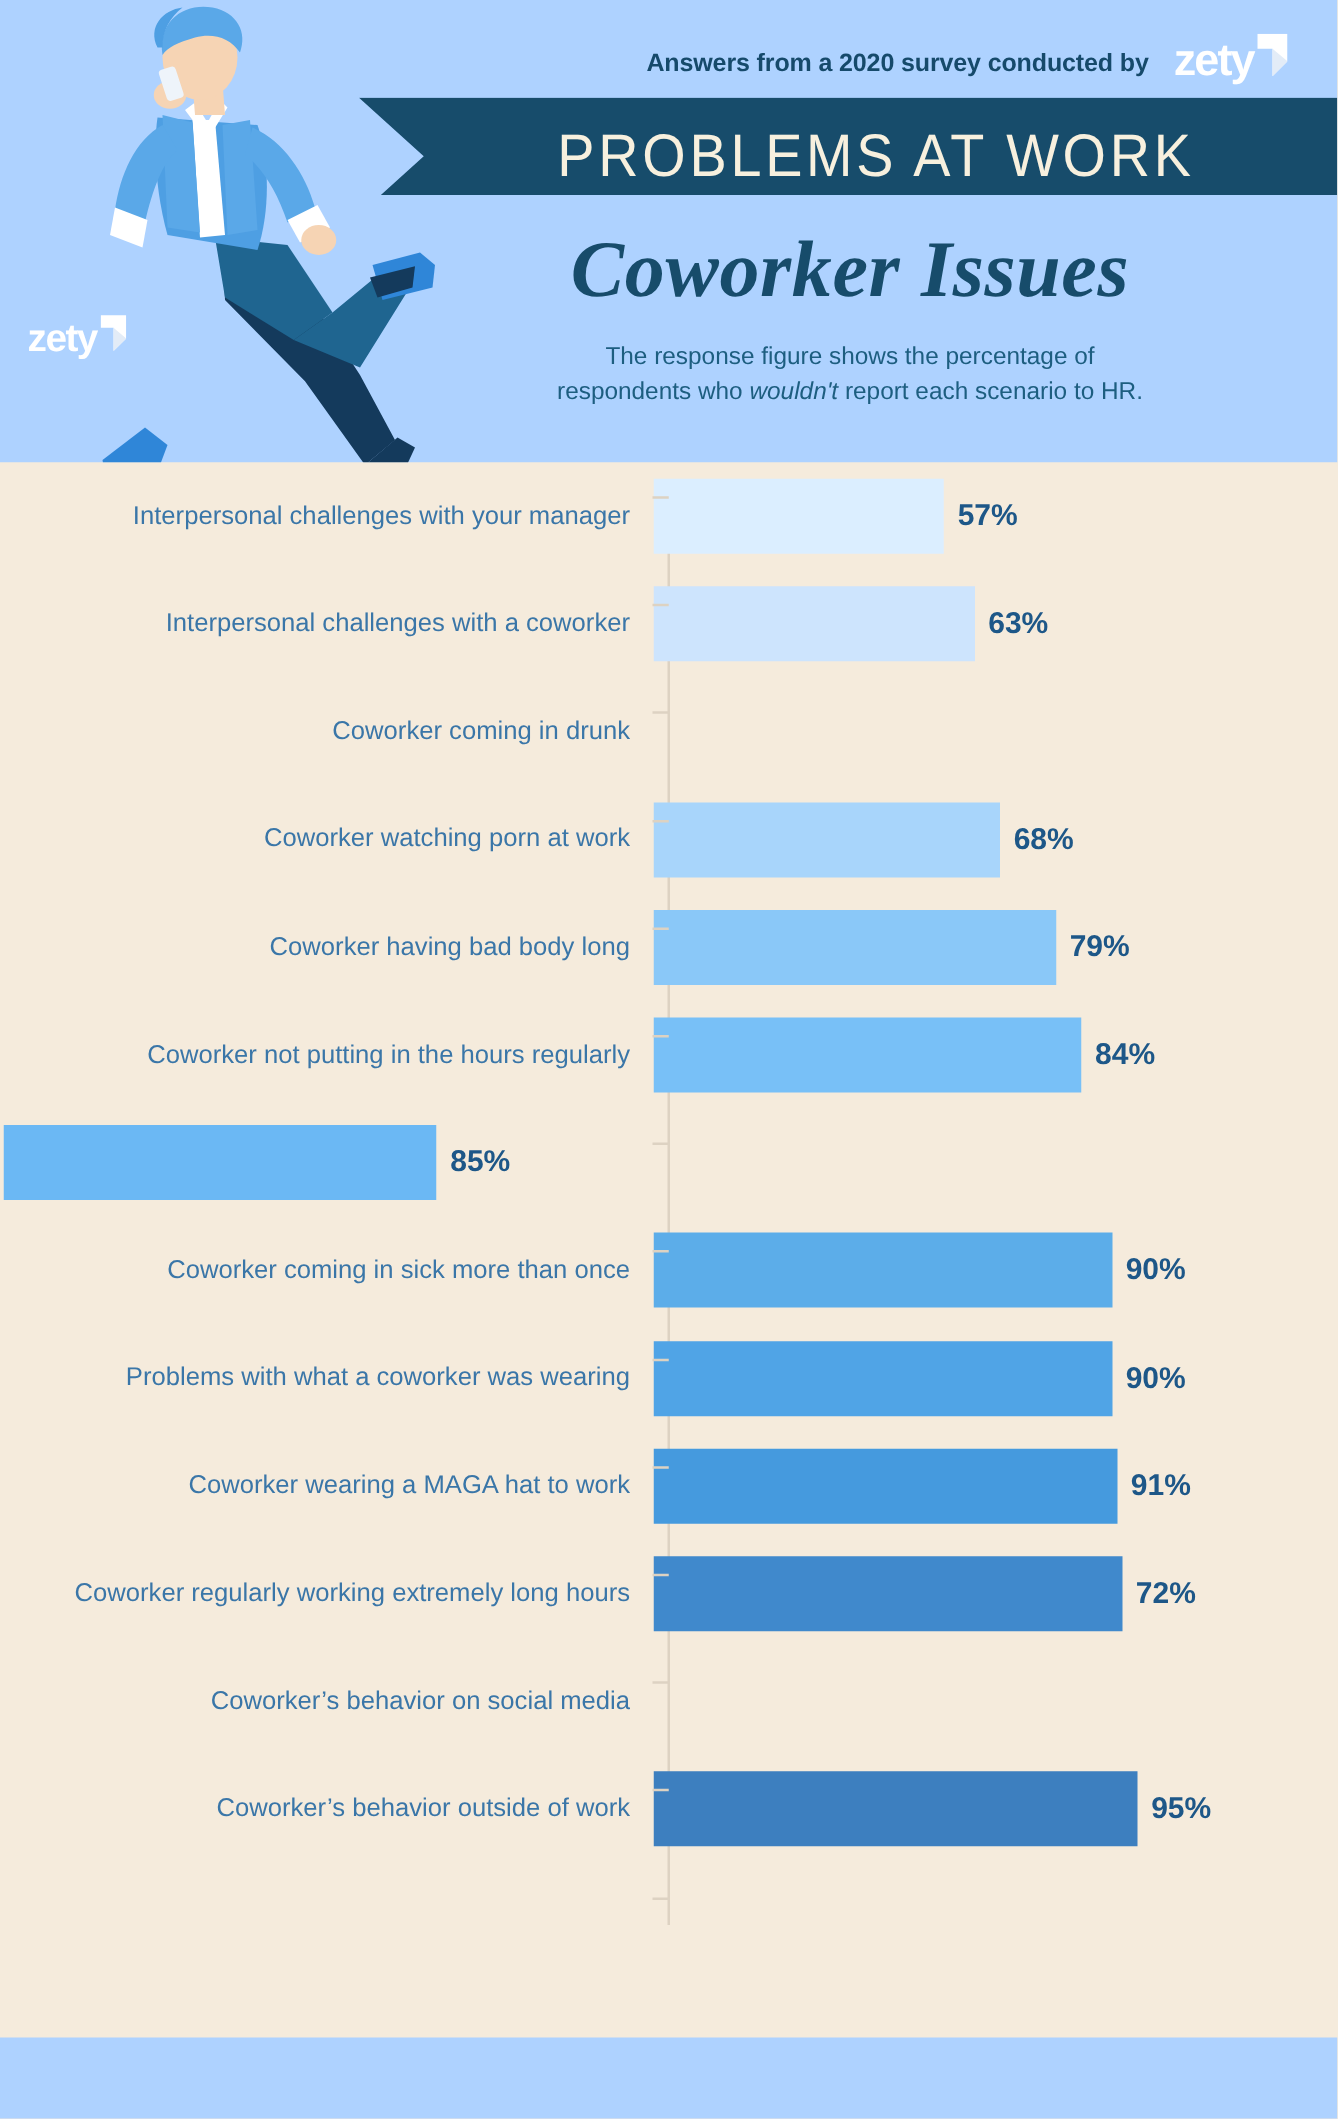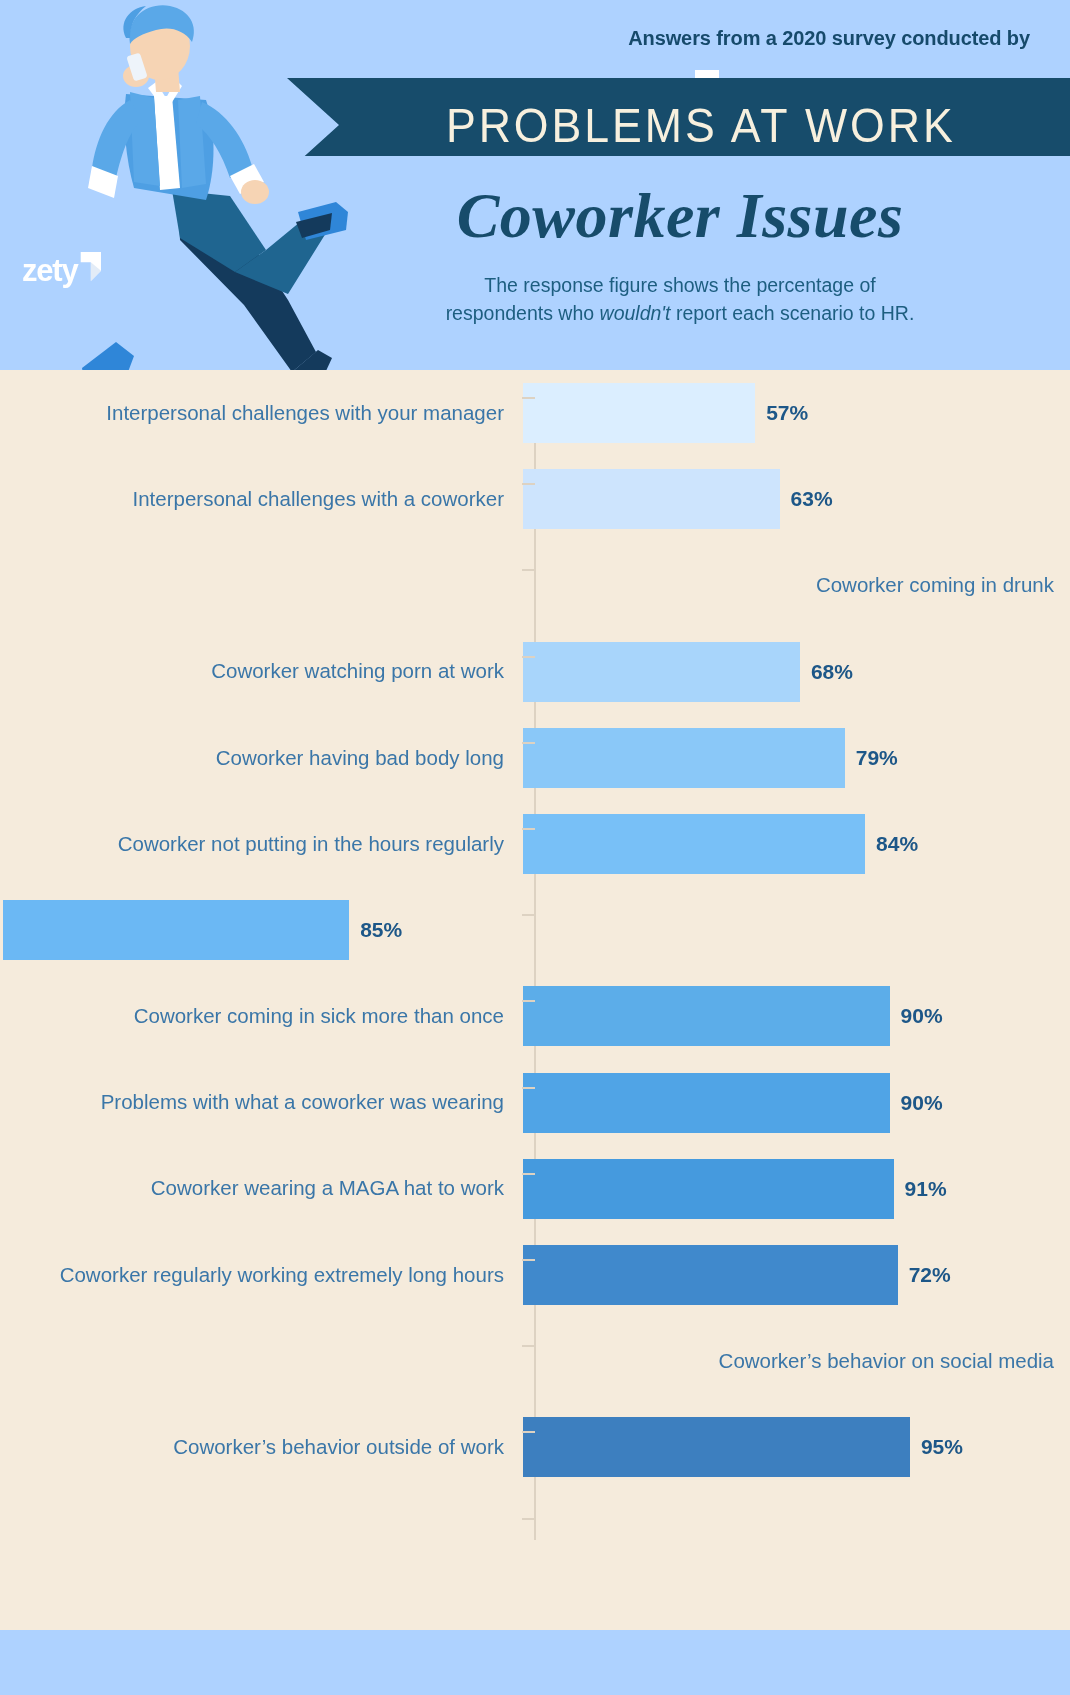--- a/index.html
+++ b/index.html
@@ -14,21 +14,21 @@
   
   .header {
     position:absolute; left:0; top:0; width:1070px; height:370px;
     background:#aed2ff; overflow:hidden;
   }
 
   .kicker {
     position:absolute; right:40px; top:27px;
     font-size:20px; font-weight:bold; color:#164a6b;
     letter-spacing:-0.1px; white-space:nowrap;
-    display:flex; align-items:flex-start; gap:20px;flex-direction:column;
+    display:flex; align-items:flex-end; gap:20px;
   }
   .zety-logo-wrap { display:inline-flex; align-items:flex-end; position:relative; }
   .zety-word {
     font-size:36px; font-weight:bold; color:#ffffff;
     letter-spacing:-1.5px; line-height:0.82;
     font-family:"Liberation Sans", sans-serif;
   }
   .zety-flag {
     width:26px; height:34px; position:relative; margin-left:1px; margin-bottom:2px;
   }
@@ -82,34 +82,34 @@
   .chart {
     position:absolute; left:0; top:370px; width:1070px; height:1260px;
     background:#f5ebdc;
   }
   .axis-line {
     position:absolute; left:534px; top:27px; width:2px; height:1143px;
     background:#ddd2c2;
   }
   .rows { position:absolute; left:0; top:0; width:1070px; }
   .row {
-    position:relative; height:86.2px; display:flex; align-items:center;justify-content:flex-end;
+    position:relative; height:86.2px; display:flex; align-items:center;
   }
   .row-label {
     width:520px; text-align:right; padding-right:16px;
     font-size:20.5px; color:#3a76a8; line-height:1.2;
     white-space:nowrap;
   }
   .bar-zone { position:relative; flex:1; height:100%; display:flex; align-items:center; }
   .bar {
     height:60px; margin-left:3px;
     display:block;
   }
   .bar-value {
-    font-size:21px; font-weight:bold; color:#1d5788;
+    font-size:24px; font-weight:bold; color:#1d5788;
     margin-left:11px; white-space:nowrap;
   }
   .tick {
     position:absolute; left:522px; width:13px; height:2px; background:#ddd2c2;
   }
 
   
   .footer {
     position:absolute; left:0; top:1630px; width:1070px; height:65px;
     background:#aed2ff;

